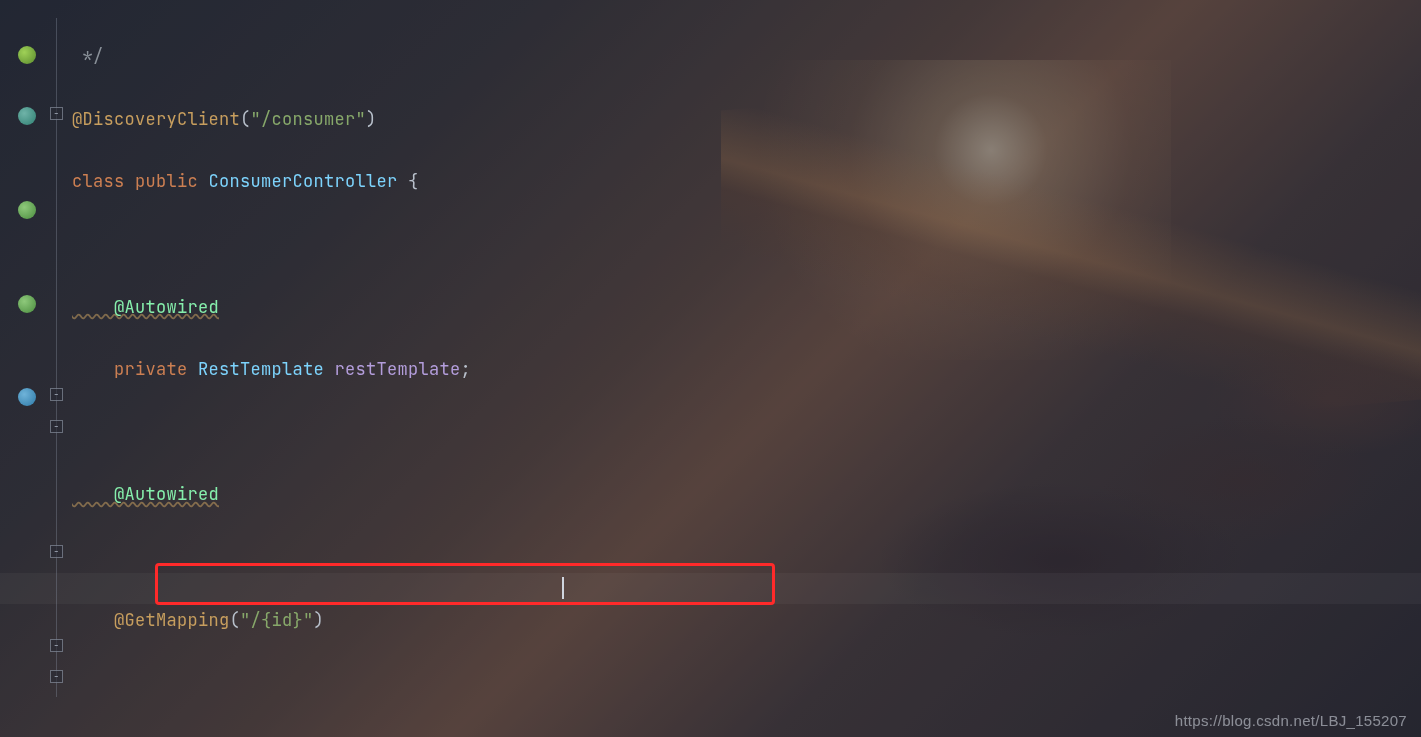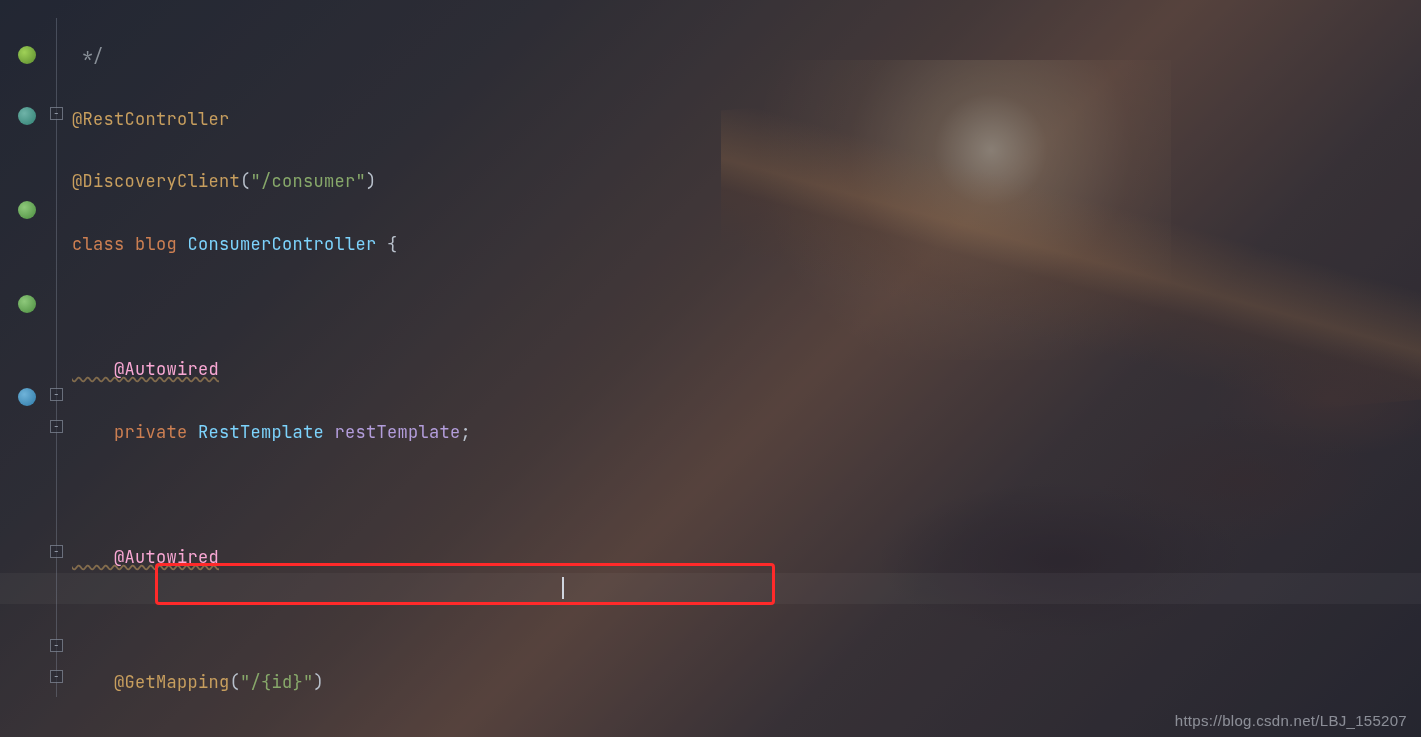--- a/index.html
+++ b/index.html
@@ -111,21 +111,21 @@
   .code {
     flex: 1;
     padding-top: 10px;
     white-space: pre;
     line-height: 31.3px;
     letter-spacing: 0.3px;
   }
   .code .line { display:block; height:31.3px; }
   .c-comment { color: #8a9199; }
   .c-anno { color: #c79e5e; }
-  .c-anno-u { color: #f9a8d4; text-decoration: underline wavy rgba(199,158,94,0.55); text-decoration-skip-ink: none;}
+  .c-anno-u { color: #86efac; text-decoration: underline wavy rgba(199,158,94,0.55); text-decoration-skip-ink: none;}
   .c-kw { color: #cc7f52; }
   .c-type { color: #7dd3fc; }
   .c-str { color: #87a86a; }
   .c-id { color: #b39ddb; }
   .c-punc { color: #b8c0cb; }
   .highlight-line {
     position: absolute;
     left: 0;
     right: 0;
     height: 31px;
@@ -181,23 +181,22 @@
         <div class="fold-mark" style="top: 107px;">−</div>
         <div class="fold-mark" style="top: 388px;">−</div>
         <div class="fold-mark" style="top: 420px;">−</div>
         <div class="fold-mark" style="top: 545px;">−</div>
         <div class="fold-mark" style="top: 639px;">−</div>
         <div class="fold-mark" style="top: 670px;">−</div>
       </div>
   </div>
   <div class="code">
 <span class="line"><span class="c-comment"> */</span></span>
-<span class="line"><span class="c-anno">@RestController</span></span>
 <span class="line"><span class="c-anno">@DiscoveryClient</span><span class="c-punc">(</span><span class="c-str">"/consumer"</span><span class="c-punc">)</span></span>
-<span class="line"><span class="c-kw">class </span><span class="c-kw">blog </span><span class="c-type">ConsumerController </span><span class="c-punc">{</span></span>
+<span class="line"><span class="c-kw">class </span><span class="c-kw">public </span><span class="c-type">ConsumerController </span><span class="c-punc">{</span></span>
 <span class="line"></span>
 <span class="line"><span class="c-anno-u">    @Autowired</span></span>
 <span class="line"><span class="c-kw">    private </span><span class="c-type">RestTemplate </span><span class="c-id">restTemplate</span><span class="c-punc">;</span></span>
 <span class="line"></span>
 <span class="line"><span class="c-anno-u">    @Autowired</span></span>
 <span class="line"></span>
 <span class="line"><span class="c-anno">    @GetMapping</span><span class="c-punc">(</span><span class="c-str">"/{id}"</span><span class="c-punc">)</span></span>
 
 
 

